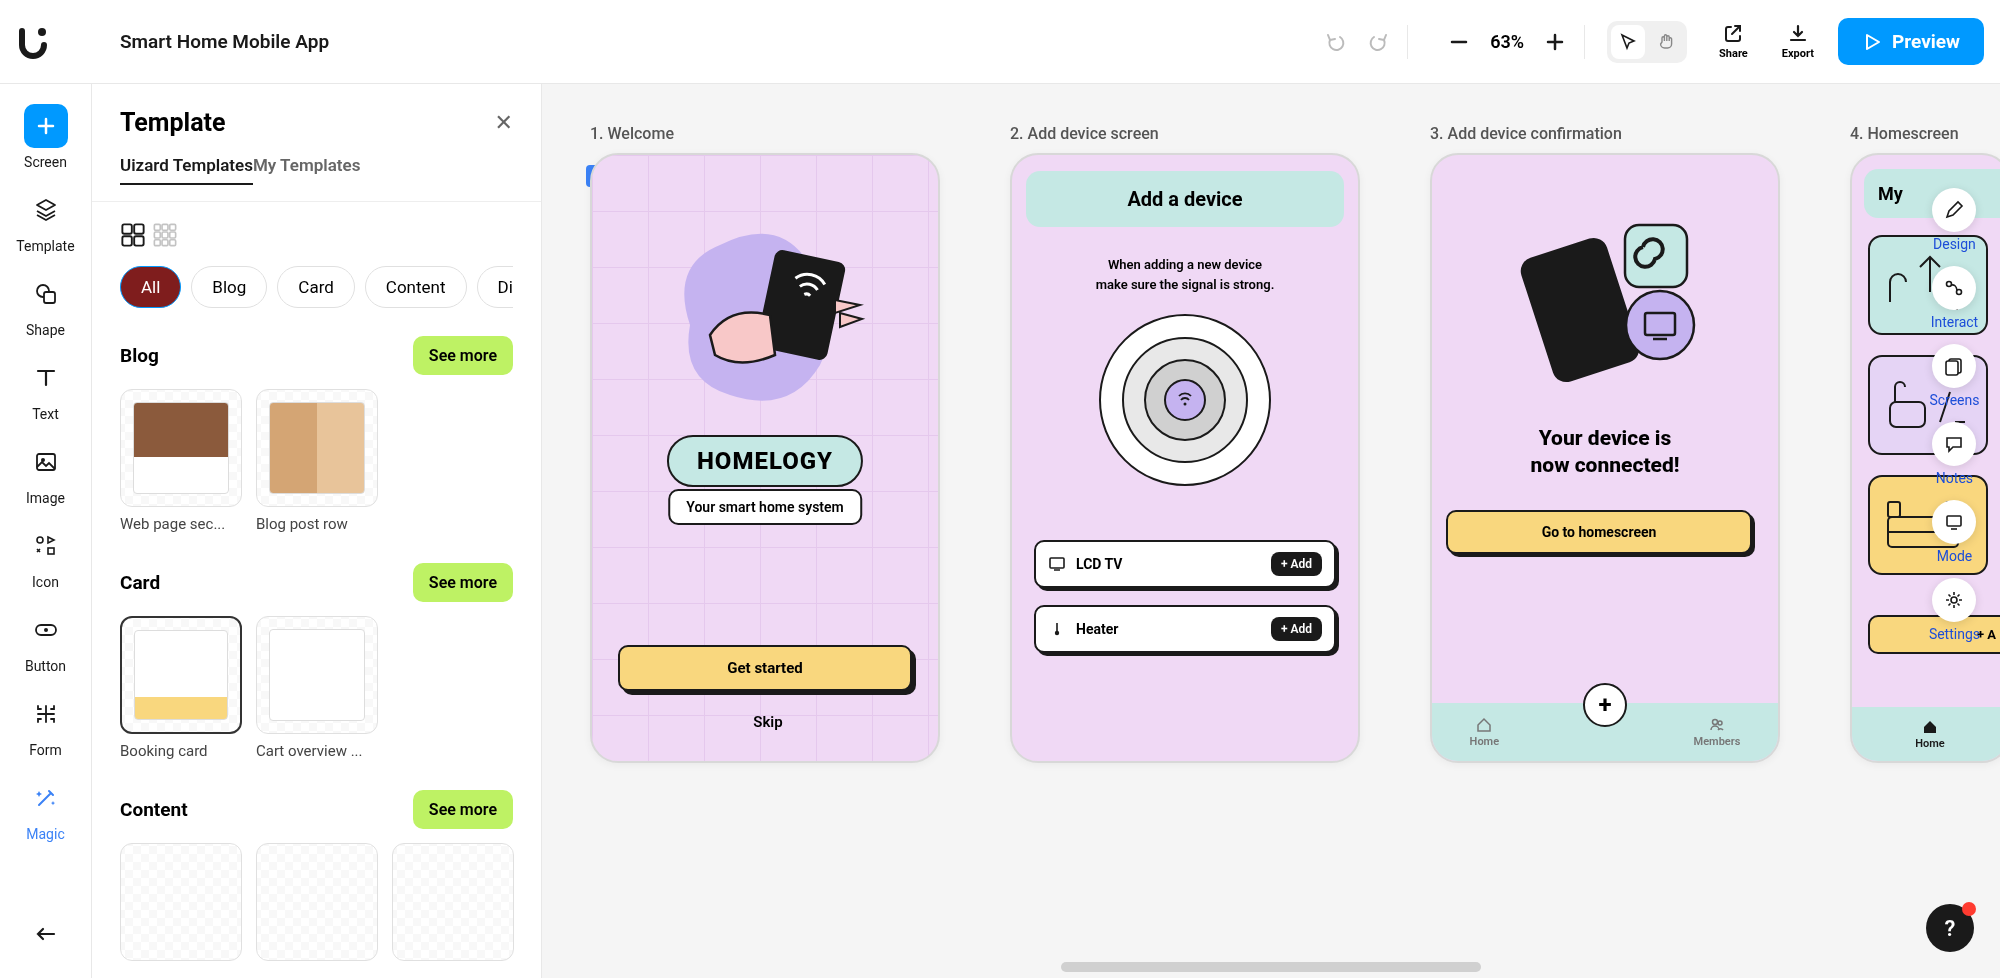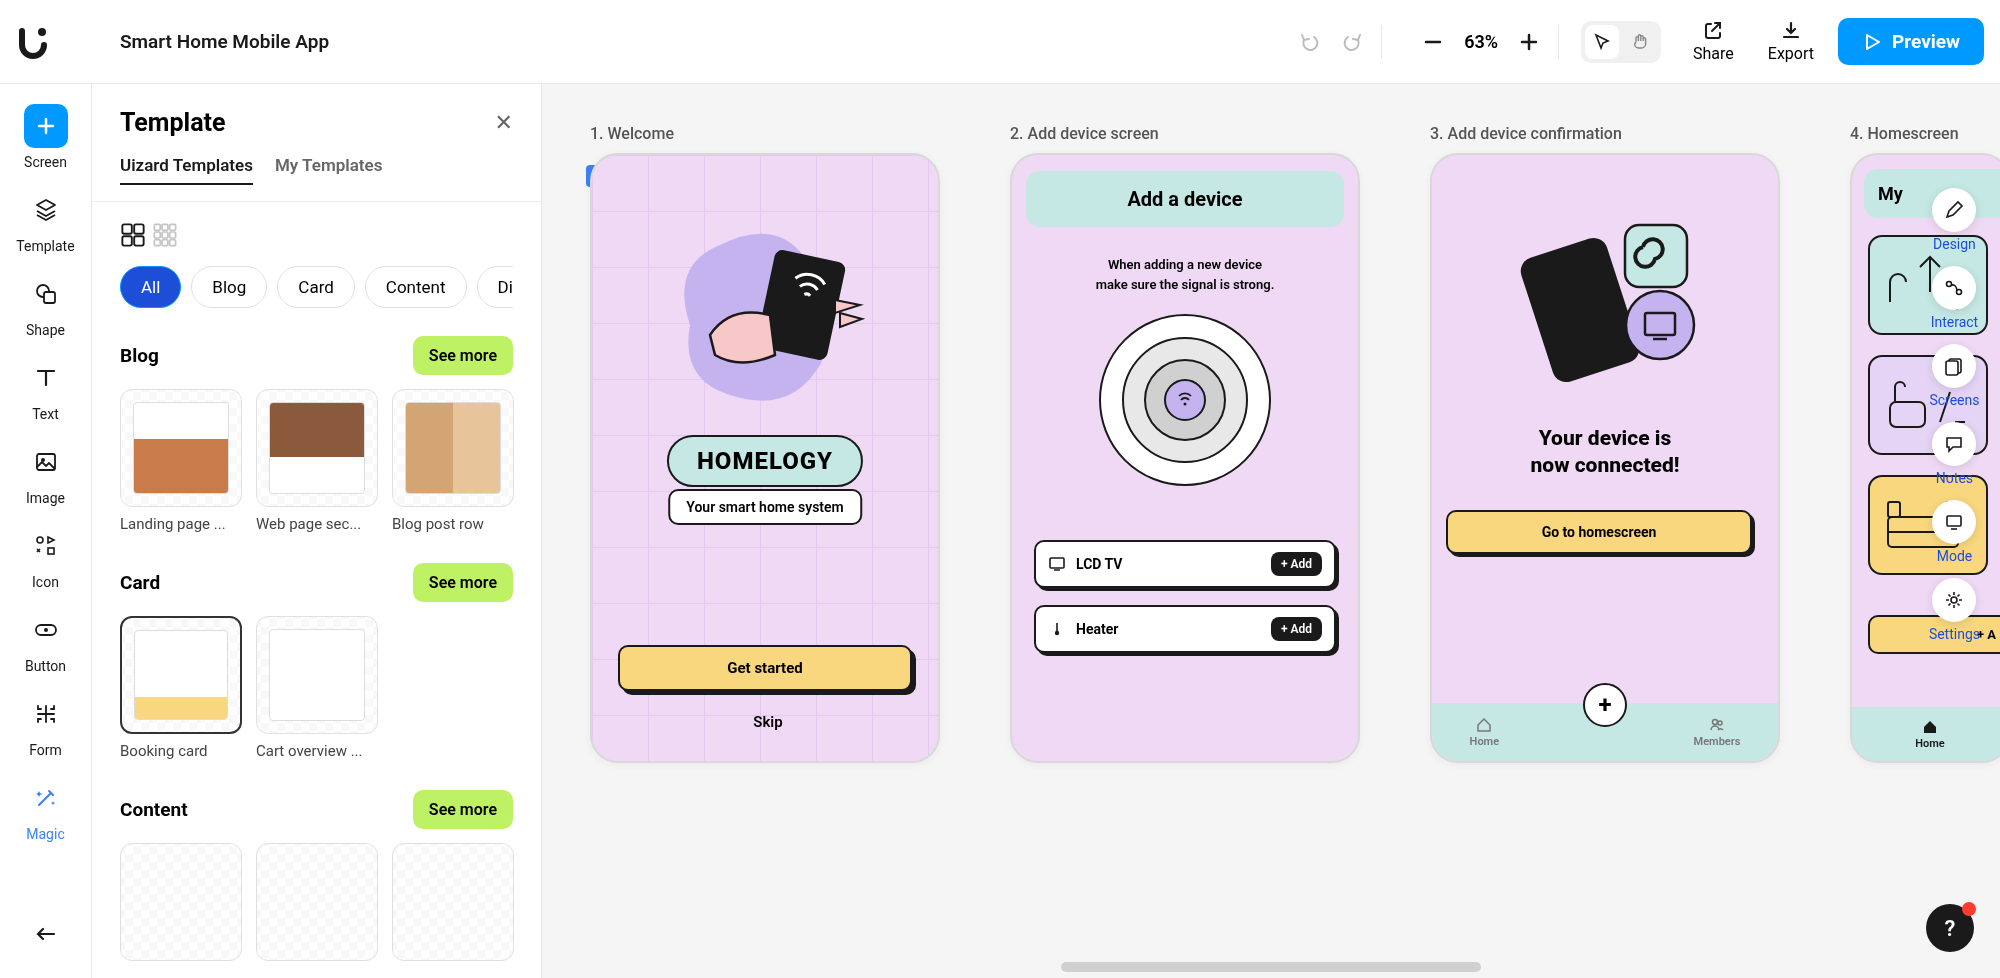--- a/index.html
+++ b/index.html
@@ -11,50 +11,50 @@
 .project-title { font-size: 19px; font-weight: 600; color: #1a1a1a; }
 .topbar-right { margin-left: auto; display: flex; align-items: center; gap: 14px; }
 .undo-redo { display: flex; gap: 8px; padding: 0 12px; border-right: 1px solid #e8e8e8; margin-right: 8px; }
 .icon-btn { width: 34px; height: 34px; display: flex; align-items: center; justify-content: center; cursor: pointer; border-radius: 6px; }
 .zoom-group { display: flex; align-items: center; gap: 14px; padding: 0 12px; border-right: 1px solid #e8e8e8; }
 .zoom-label { font-size: 18px; font-weight: 600; }
 .cursor-group { display: flex; gap: 4px; background: #f0f0f0; border-radius: 10px; padding: 4px; margin: 0 8px; }
 .cursor-btn { width: 34px; height: 34px; border-radius: 8px; display: flex; align-items: center; justify-content: center; cursor: pointer; }
 .cursor-btn.active { background: #fff; }
 .top-action { display: flex; flex-direction: column; align-items: center; gap: 2px; cursor: pointer; padding: 0 10px; }
-.top-action-label { font-size: 16px; font-weight: 400; }
+.top-action-label { font-size: 11px; font-weight: 700; }
 .preview-btn { background: #0099ff; color: #fff; border-radius: 10px; padding: 12px 24px; display: flex; align-items: center; gap: 10px; font-size: 19px; font-weight: 700; cursor: pointer; }
 
 
 .left-toolbar { position: absolute; left: 0; top: 84px; bottom: 0; width: 92px; border-right: 1px solid #e8e8e8; display: flex; flex-direction: column; align-items: center; padding-top: 20px; gap: 18px; }
 .tool-item { display: flex; flex-direction: column; align-items: center; gap: 6px; cursor: pointer; width: 70px; text-align: center; }
 .tool-icon-box { width: 44px; height: 44px; display: flex; align-items: center; justify-content: center; border-radius: 10px; }
 .tool-icon-box.primary { background: #0099ff; color: #fff; }
 .tool-label { font-size: 14px; color: #1a1a1a; }
 .tool-label.accent { color: #3b82f6; }
 .back-btn { margin-top: auto; margin-bottom: 30px; }
 
 
 .template-panel { position: absolute; left: 92px; top: 84px; bottom: 0; width: 450px; border-right: 1px solid #e8e8e8; background: #fff; display: flex; flex-direction: column; }
 .panel-header { display: flex; align-items: center; justify-content: space-between; padding: 24px 28px 18px; }
 .panel-title { font-size: 25px; font-weight: 700; }
 .close-btn { font-size: 22px; cursor: pointer; color: #666; }
-.tabs { display: flex; gap: 22px; padding: 0 28px 16px; border-bottom: 1px solid #eee; }
+.tabs { display: flex; padding: 0 28px 16px; border-bottom: 1px solid #eee; }
 .tab { font-size: 17px; font-weight: 600; padding-bottom: 8px; cursor: pointer; color: #666; }
 .tab.active { color: #1a1a1a; border-bottom: 2px solid #1a1a1a; }
 .panel-body { flex: 1; overflow-y: auto; padding: 20px 28px; }
 .search-row { display: flex; gap: 10px; margin-bottom: 18px; }
 .search-box { flex: 1; display: flex; align-items: center; background: #f3f3f3; border-radius: 10px; padding: 10px 14px; }
 .search-input { flex: 1; border: none; background: transparent; font-size: 17px; outline: none; }
 .view-toggle { display: flex; gap: 6px; align-items: center; }
 .view-btn { width: 26px; height: 26px; cursor: pointer; opacity: 0.5; }
 .view-btn.active { opacity: 1; }
 .filter-chips { display: flex; gap: 10px; margin-bottom: 28px; overflow: hidden; }
 .chip { padding: 10px 20px; border-radius: 22px; border: 1px solid #e0e0e0; font-size: 17px; cursor: pointer; white-space: nowrap; }
-.chip.active { background: #1d4ed8; color: #fff; border-color: #0099ff; }
+.chip.active { background: #7f1d1d; color: #fff; border-color: #0099ff; }
 .section-header { display: flex; justify-content: space-between; align-items: center; margin-bottom: 14px; }
 .section-title { font-size: 19px; font-weight: 700; }
 .see-more { background: #bef264; border-radius: 10px; padding: 10px 16px; font-size: 16px; font-weight: 600; cursor: pointer; }
 .thumb-row { display: flex; gap: 14px; margin-bottom: 30px; }
 .thumb-item { width: 122px; }
 .thumb-box { width: 122px; height: 118px; border-radius: 12px; border: 1px solid #e0e0e0; background: repeating-conic-gradient(#f8f8f8 0% 25%, #fff 0% 50%) 50% / 16px 16px; margin-bottom: 8px; position: relative; overflow: hidden; }
 .thumb-box.selected { border: 2px solid #333; }
 .thumb-label { font-size: 15px; color: #444; white-space: nowrap; overflow: hidden; text-overflow: ellipsis; }
 .thumb-inner { position: absolute; inset: 12px; background: #fff; border-radius: 4px; border: 1px solid #ddd; display:flex; align-items:center; justify-content:center; font-size:9px; color:#999; }
 
@@ -308,26 +308,20 @@
       <div class="chip">Dialog</div>
     </div>
 
     <div class="section-header">
       <div class="section-title">Blog</div>
       <div class="see-more">See more</div>
     </div>
     <div class="thumb-row">
       <div class="thumb-item">
           <div class="thumb-box">
-            <div class="thumb-inner" style="background:linear-gradient(#fff 40%, #c97b4a 40%);"></div>
-          </div>
-          <div class="thumb-label">Landing page ...</div>
-        </div>
-      <div class="thumb-item">
-          <div class="thumb-box">
             <div class="thumb-inner" style="background:linear-gradient(#8b5a3c 60%, #fff 60%);"></div>
           </div>
           <div class="thumb-label">Web page sec...</div>
         </div>
       <div class="thumb-item">
           <div class="thumb-box">
             <div class="thumb-inner" style="background:linear-gradient(90deg,#d4a574 50%,#e8c49a 50%);"></div>
           </div>
           <div class="thumb-label">Blog post row</div>
         </div>

